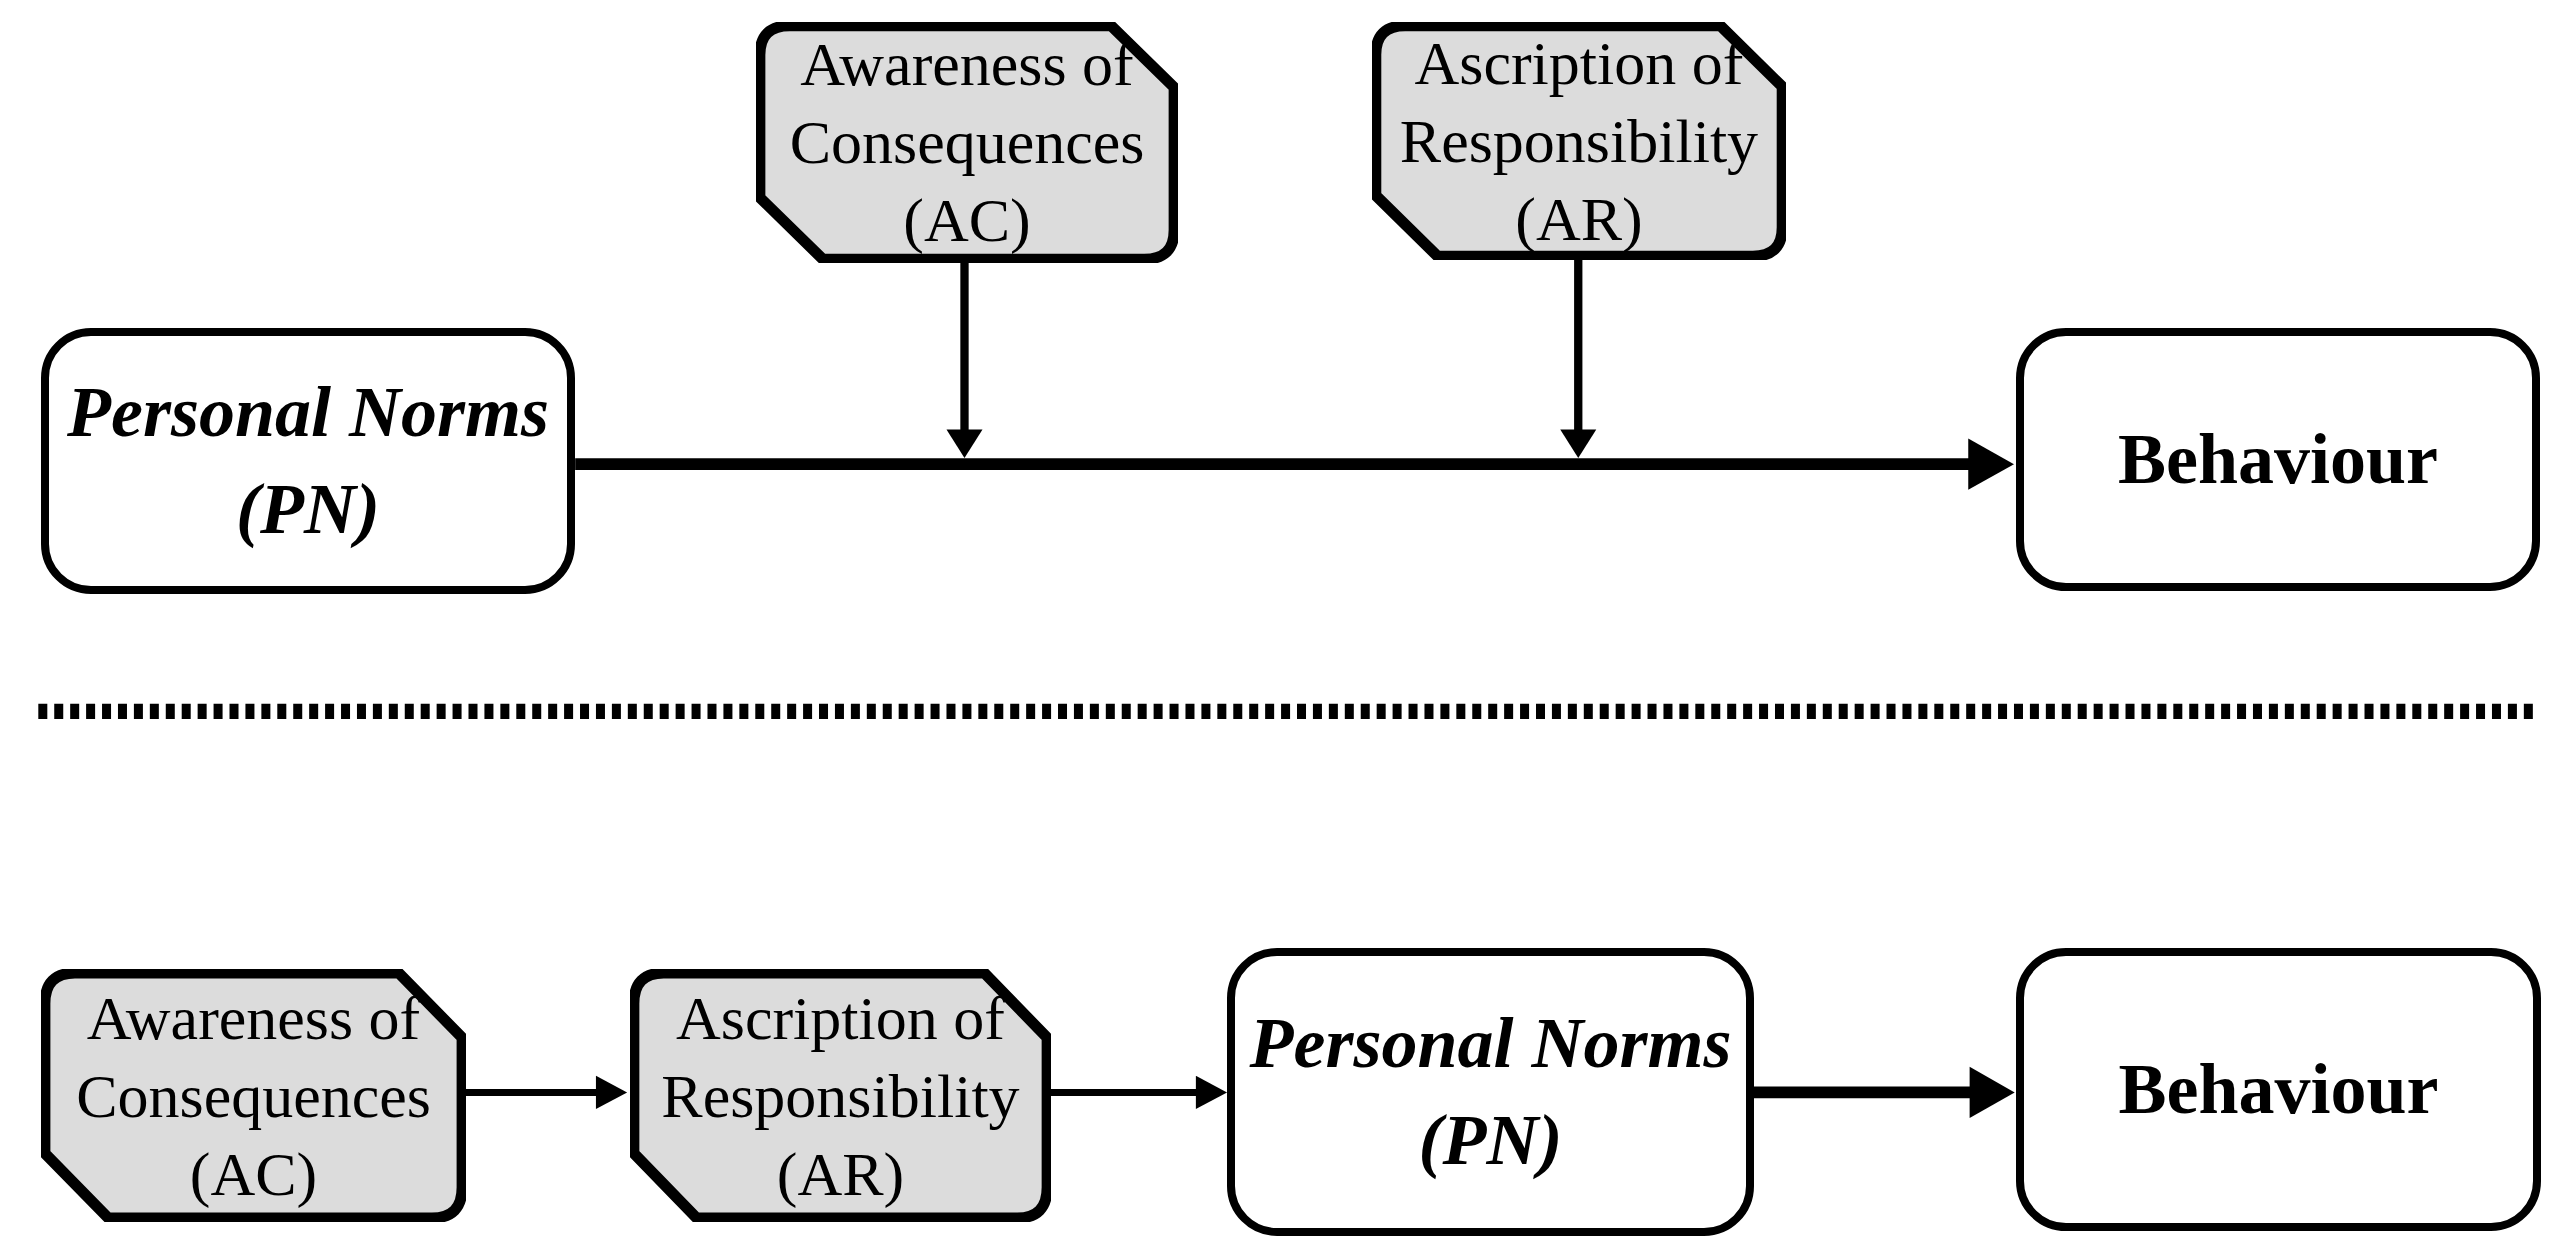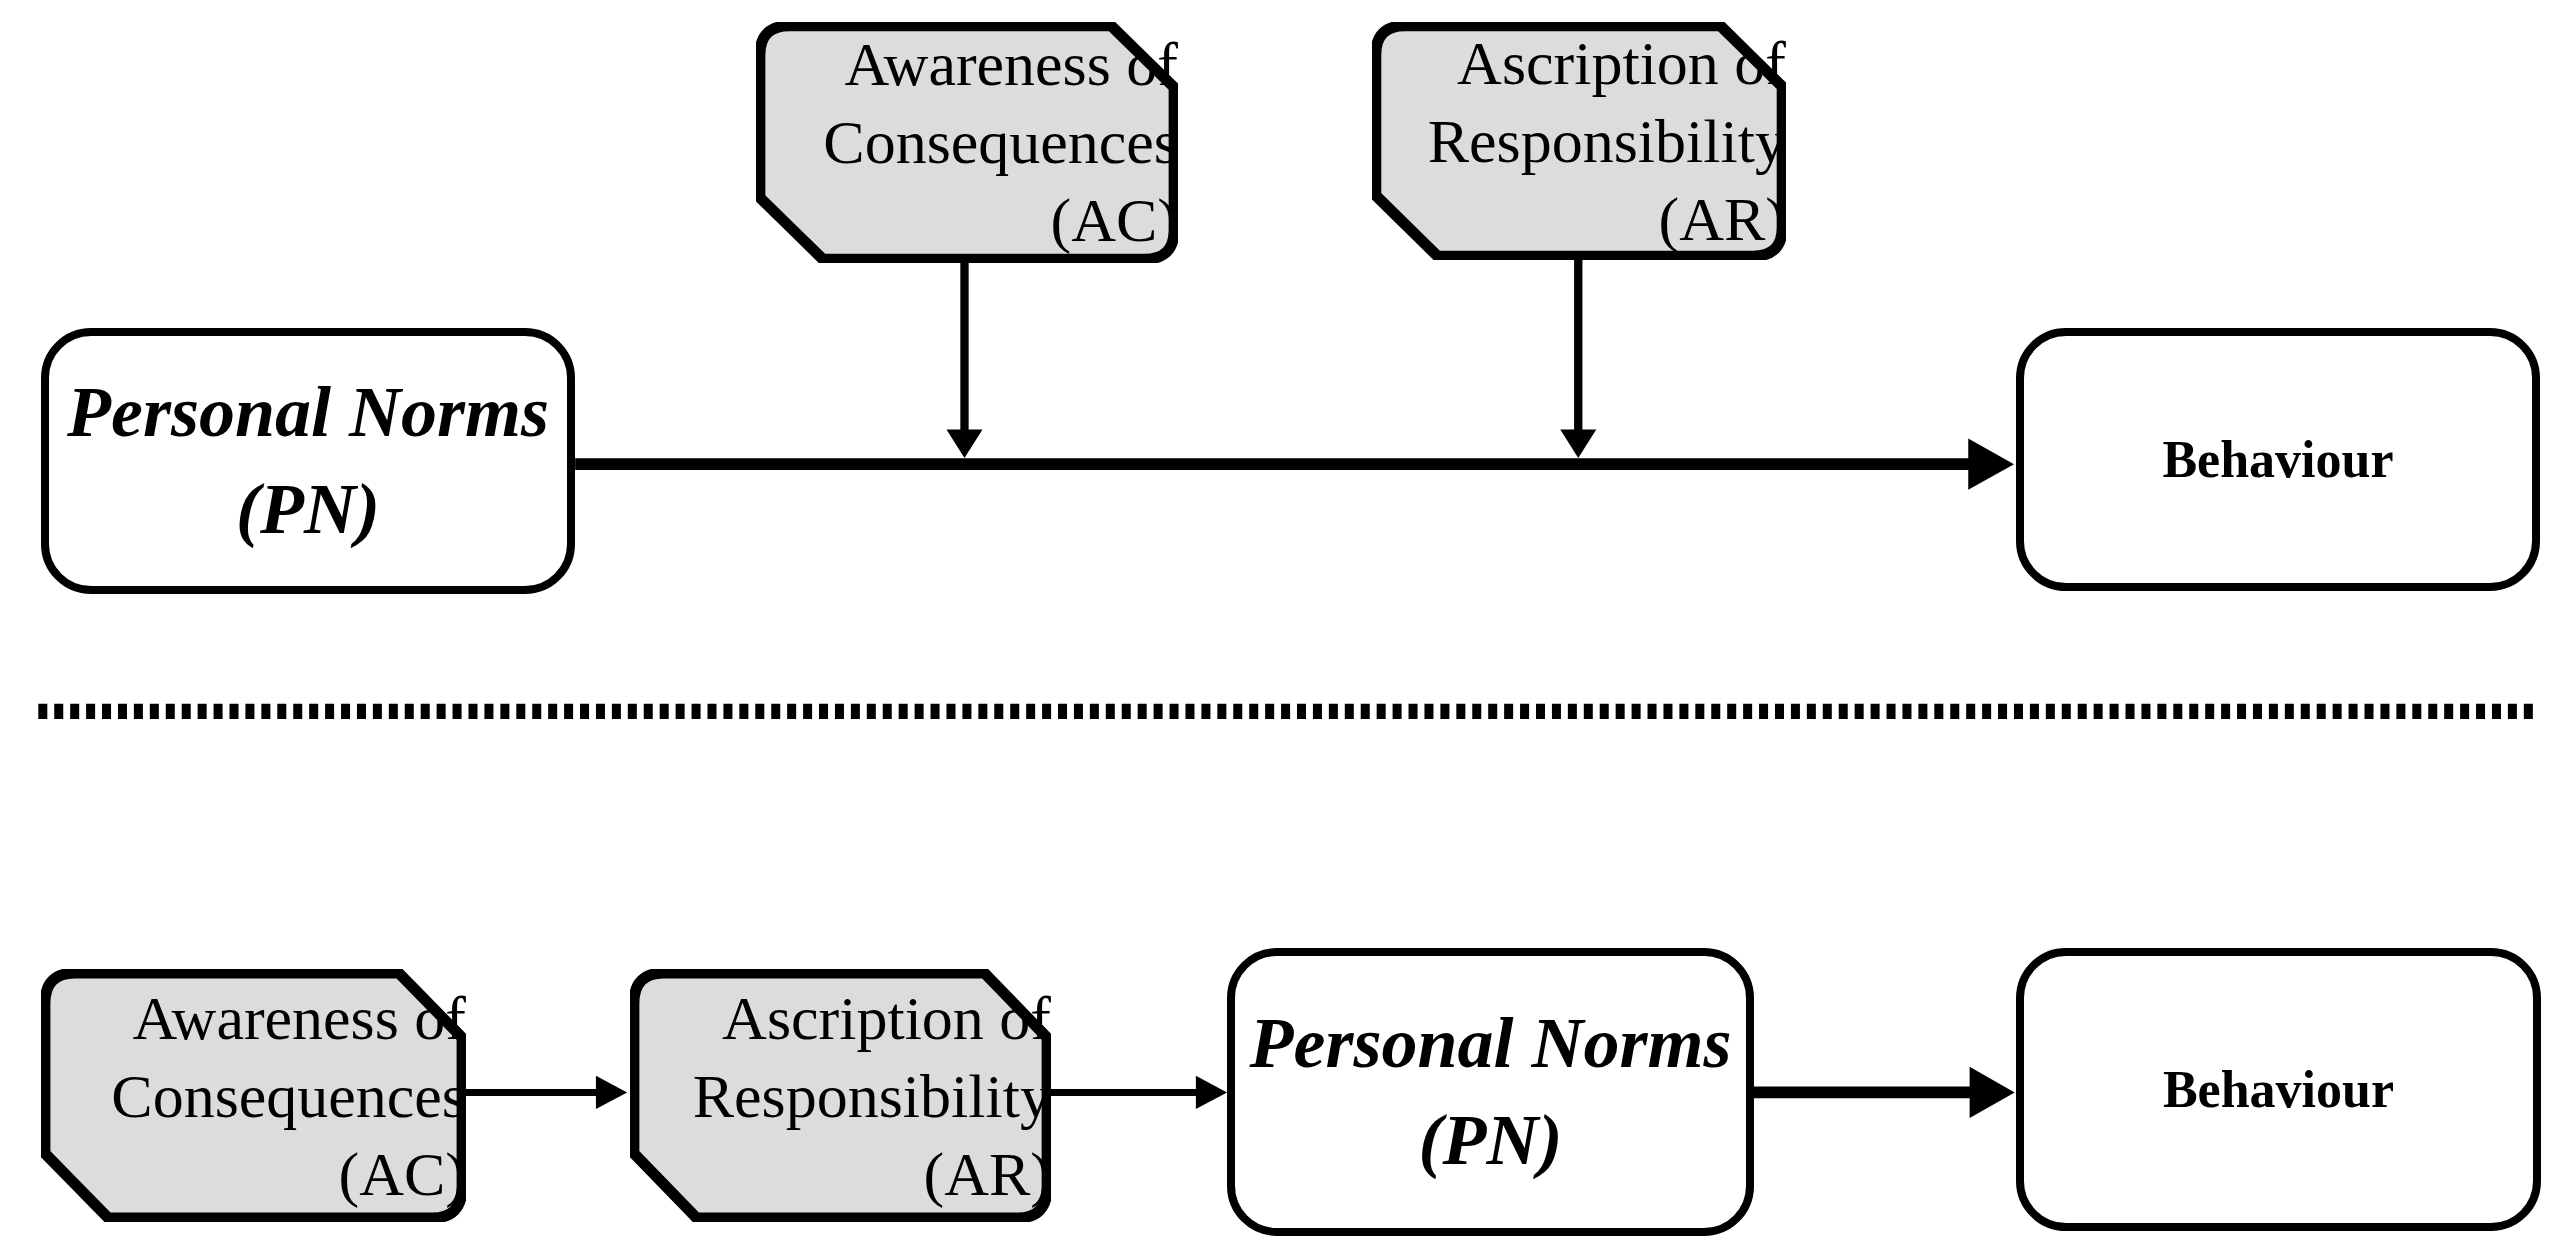--- a/index.html
+++ b/index.html
@@ -22,37 +22,37 @@
     color: #000;
   }
   .section-title .letter { font-weight: bold; }
   .section-title .model-name { font-style: italic; margin-left: 12.5px; }
 
   .node { position: absolute; }
   .node .shape-svg { position: absolute; left: 0; top: 0; width: 100%; height: 100%; }
   .node .label-stack {
     position: absolute; inset: 0;
     display: flex; flex-direction: column;
-    align-items: flex-end; justify-content: center;
+    align-items: center; justify-content: center;
     text-align: center;
   }
 
   .gray-label { font-size: 62px; line-height: 78px; color: #000; }
 
   .white-box {
     box-sizing: border-box;
     background: #ffffff;
     border: 8.3px solid #000;
     border-radius: 50px;
     display: flex; flex-direction: column;
     align-items: center; justify-content: center;
     text-align: center;
   }
   .pn-label { font-size: 72px; line-height: 97px; font-weight: bold; font-style: italic; }
-  .behaviour-label { font-size: 52px; font-weight: bold; line-height: 1.1; }
+  .behaviour-label { font-size: 72px; font-weight: bold; line-height: 1.1; }
 
   .line-block { display: block; }
 </style>
 </head>
 <body>
 
 <div class="canvas">
 
   <svg class="layer" viewBox="0 0 3718 1803" xmlns="http://www.w3.org/2000/svg">
 

